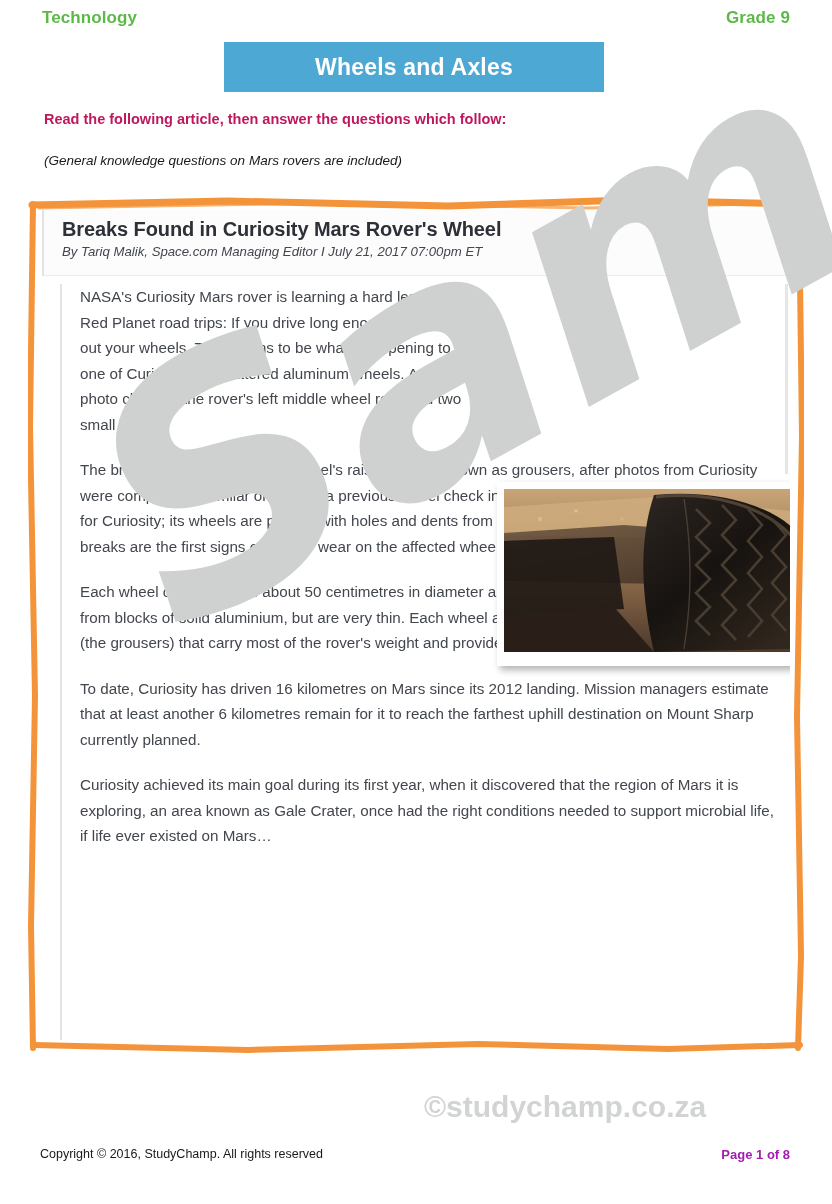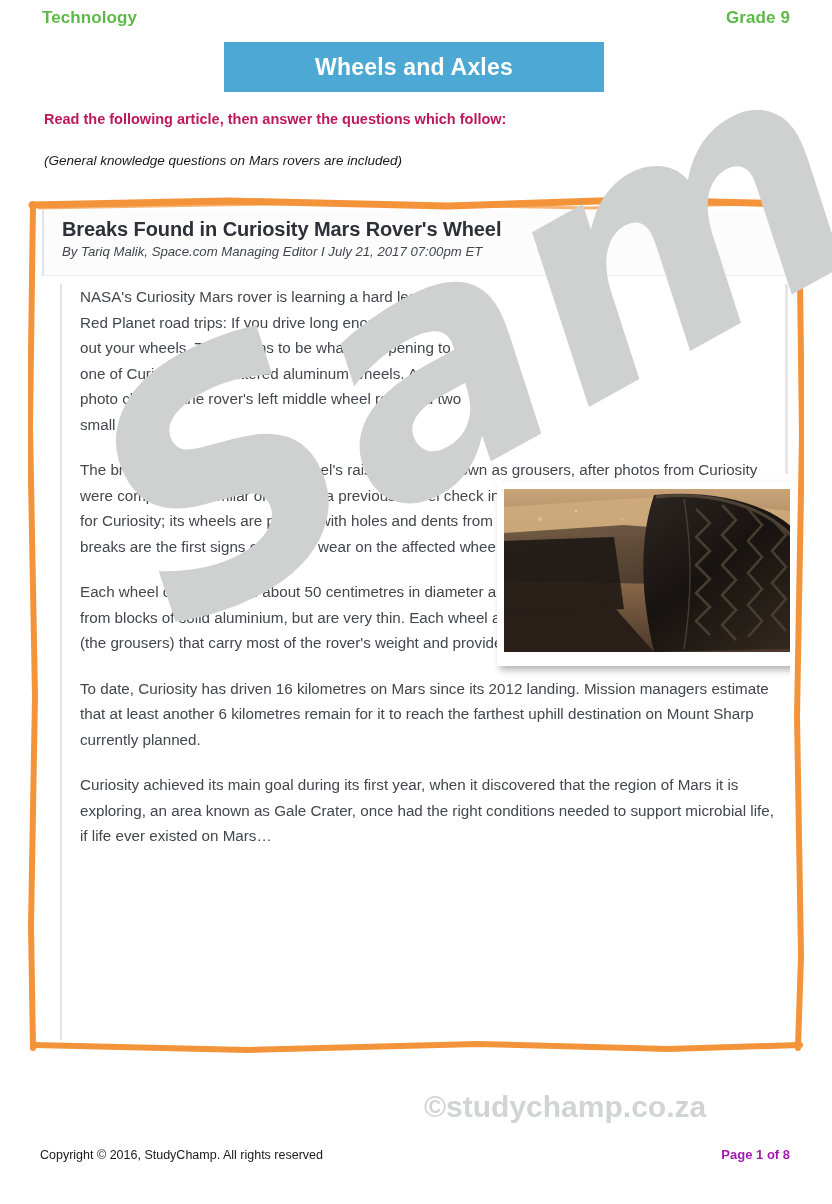--- a/index.html
+++ b/index.html
@@ -206,21 +206,21 @@
   }
 
   
   .footer-row {
     position: absolute;
     bottom: 42px;
     left: 40px;
     right: 42px;
     display: flex;
     justify-content: space-between;
-    align-items: center;
+    align-items: flex-start;
   }
   .copyright {
     font-size: 12.5px;
     color: #1a1a1a;
   }
   .page-number {
     font-size: 13px;
     color: #a21caf;
     font-weight: bold;
   }

